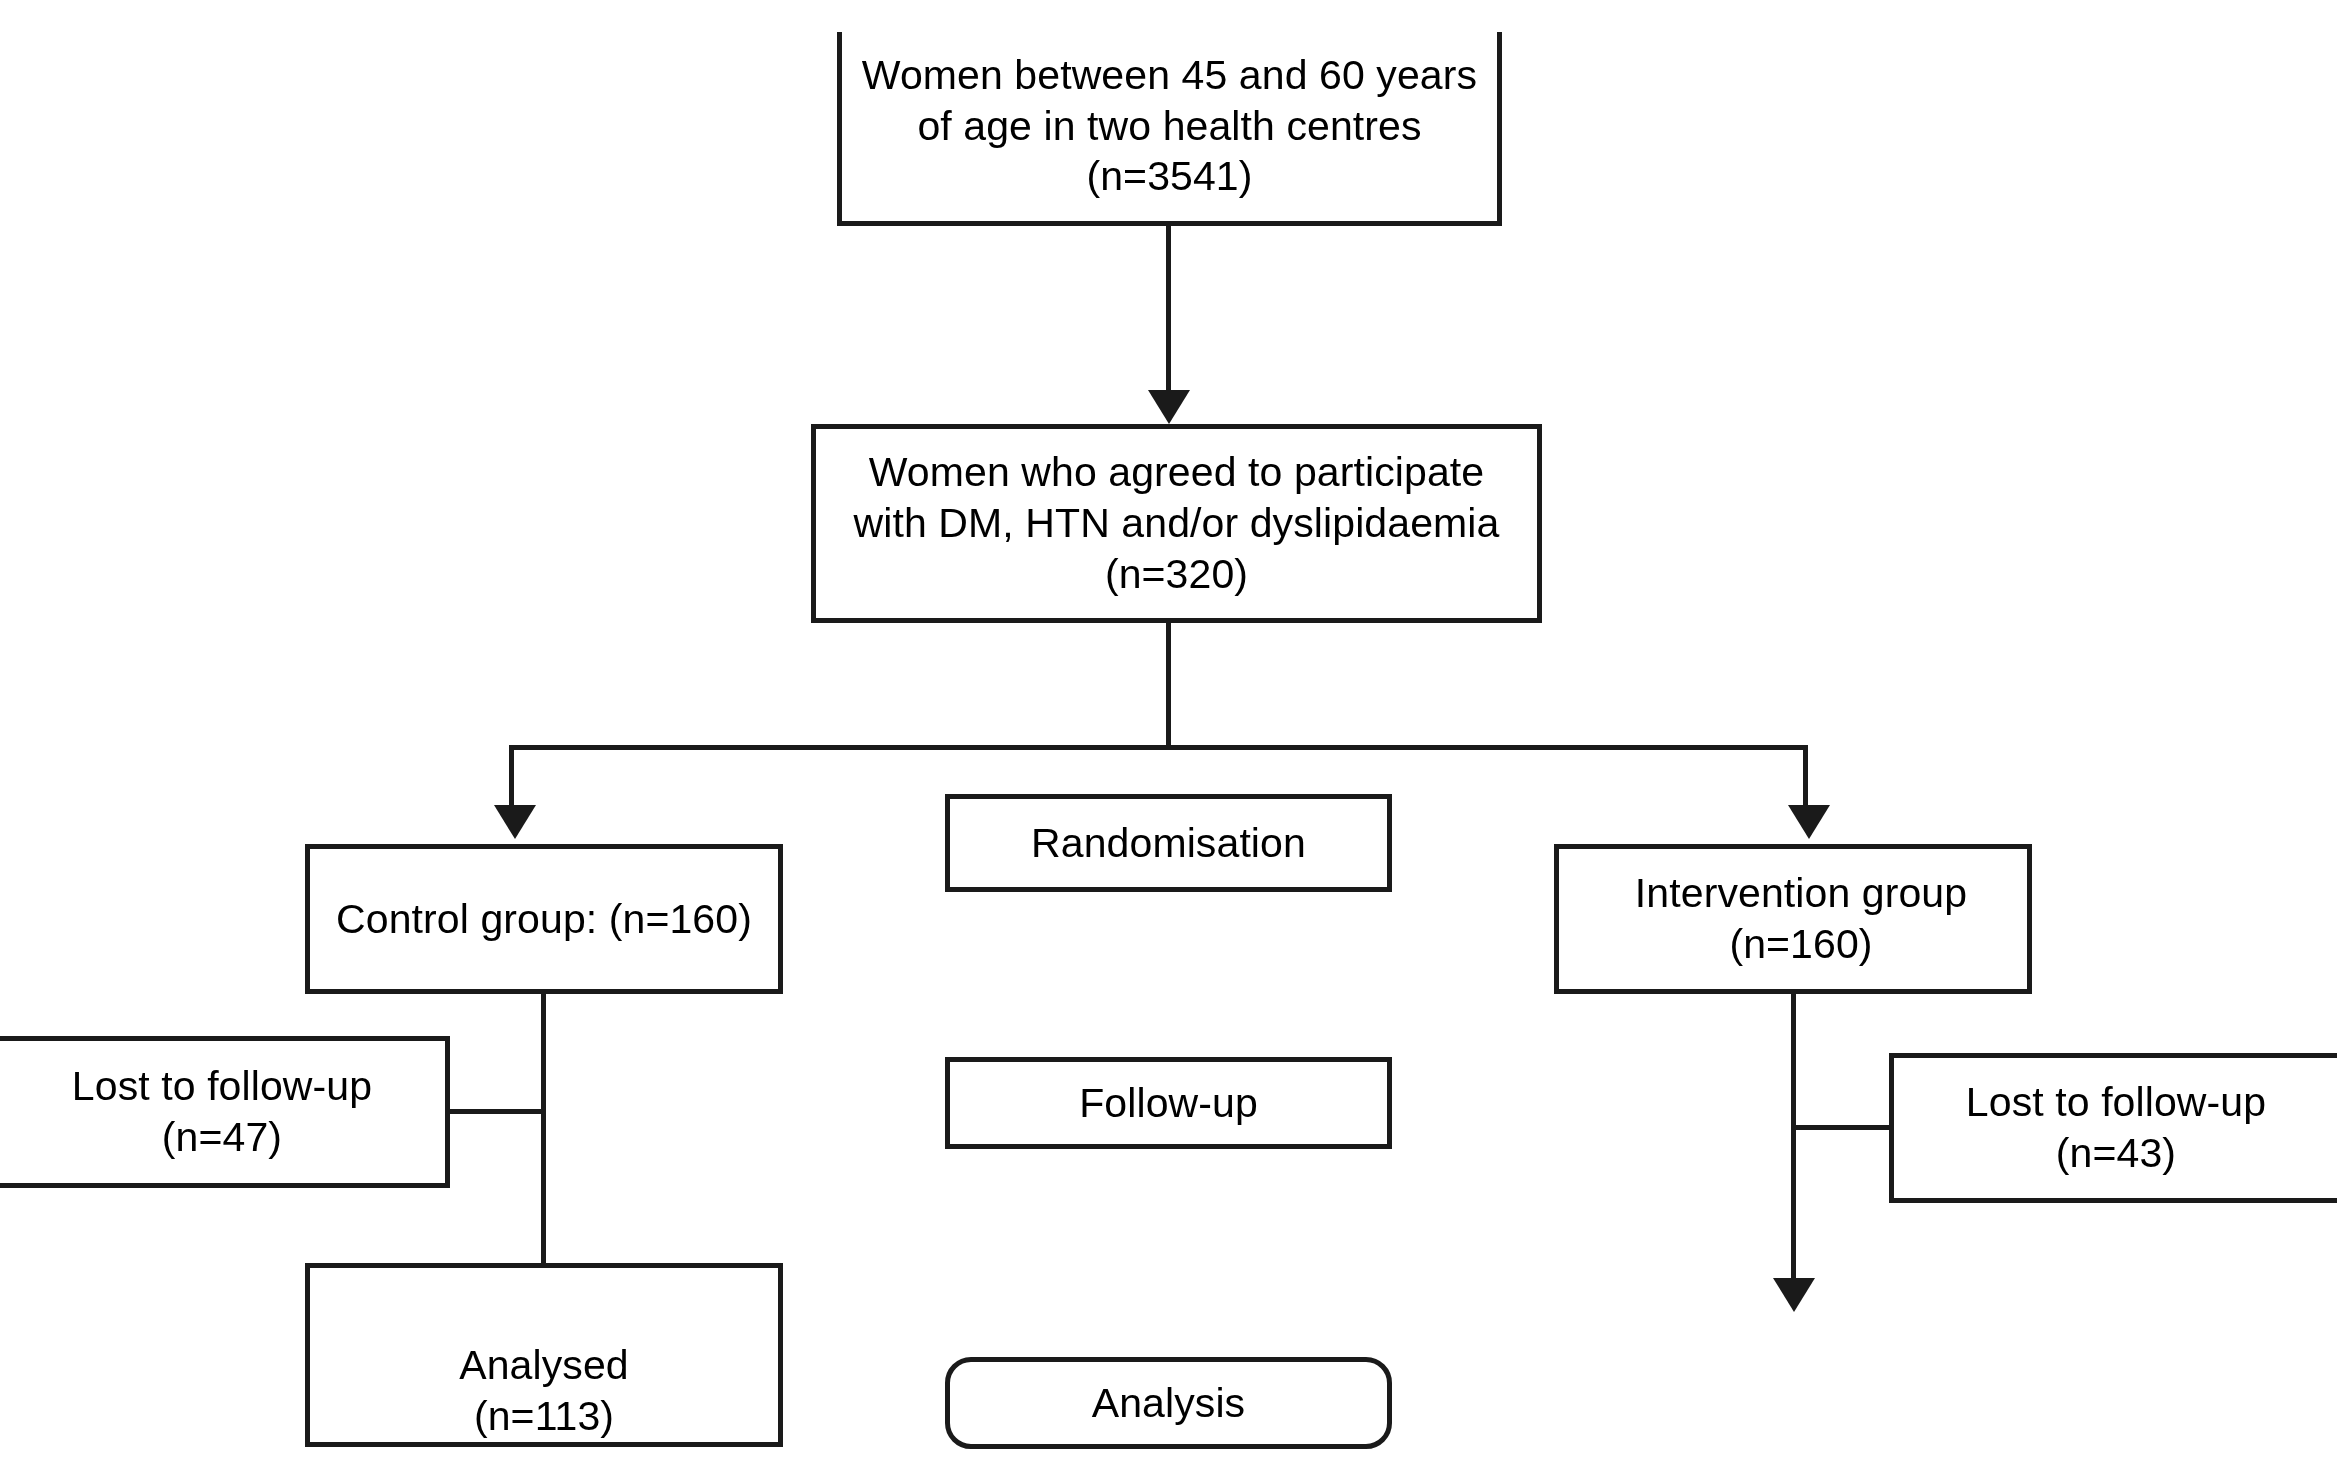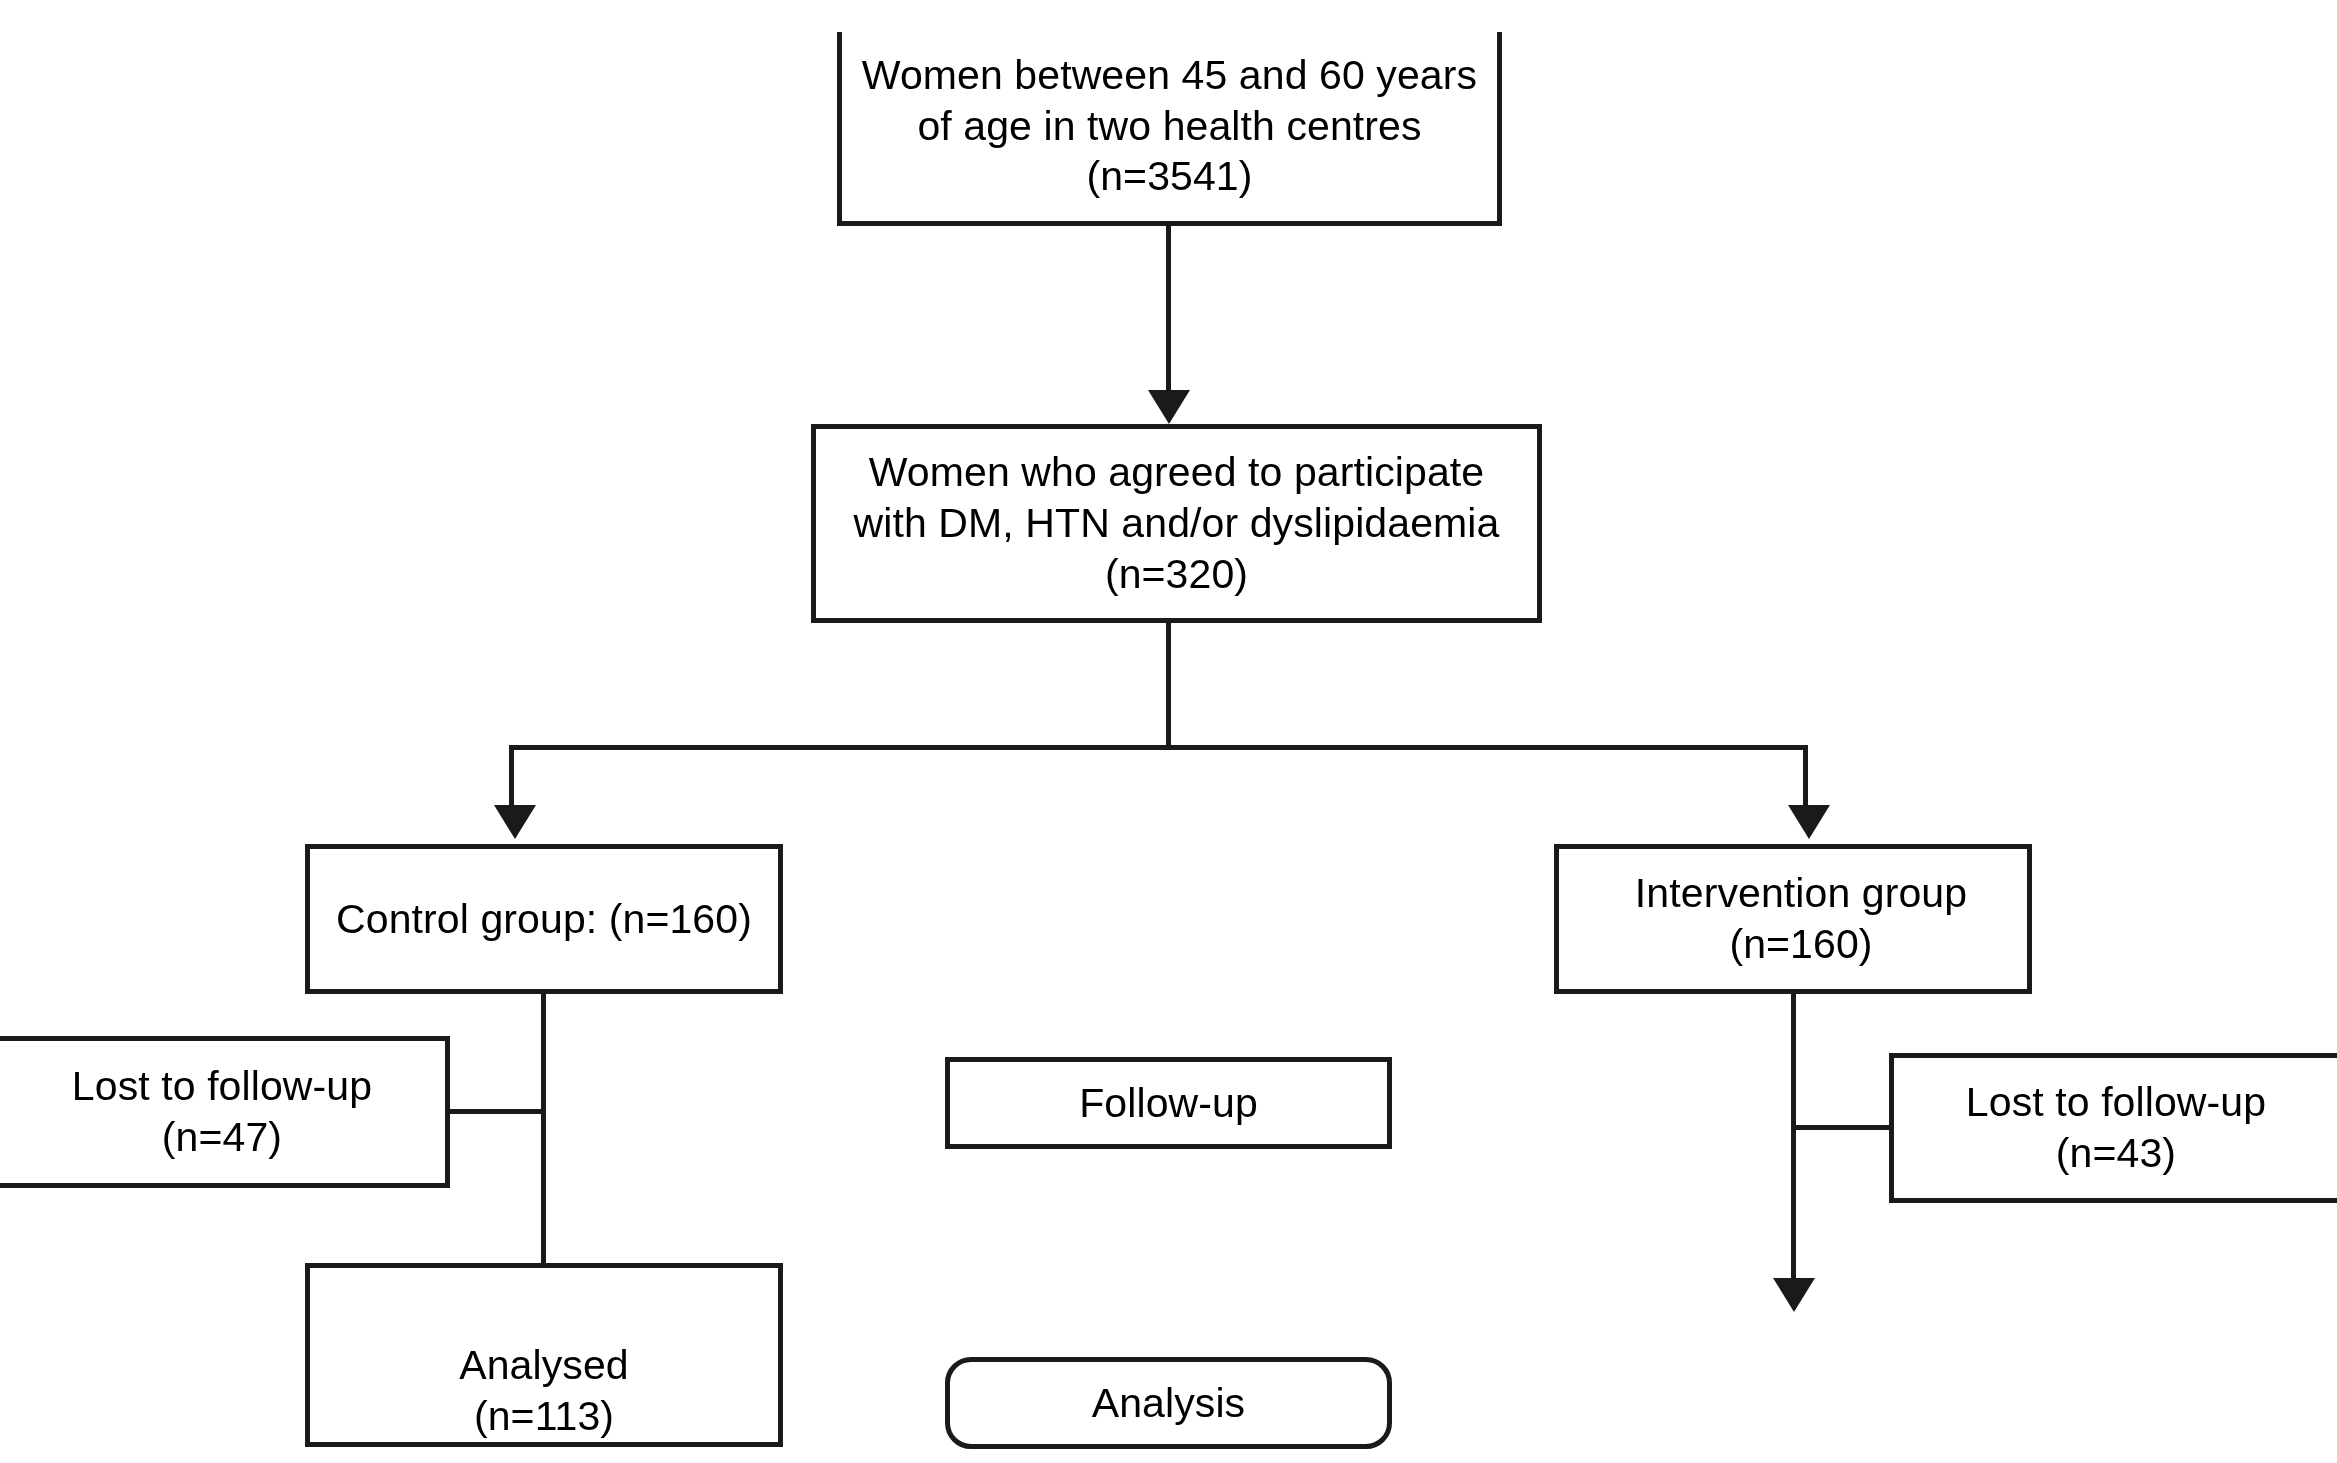--- a/index.html
+++ b/index.html
@@ -98,20 +98,23 @@
 of age in two health centres
 (n=3541)</span>
   </div>
 
   <div class="node" id="n-consented">
     <span class="txt">Women who agreed to participate
 with DM, HTN and/or dyslipidaemia
 (n=320)</span>
   </div>
 
+  <div class="node" id="n-randomisation">
+    <span class="txt">Randomisation</span>
+  </div>
 
   <div class="node" id="n-control">
     <span class="txt">Control group: (n=160)</span>
   </div>
 
   <div class="node" id="n-intervention">
     <span class="txt">Intervention group
 (n=160)</span>
   </div>
 

